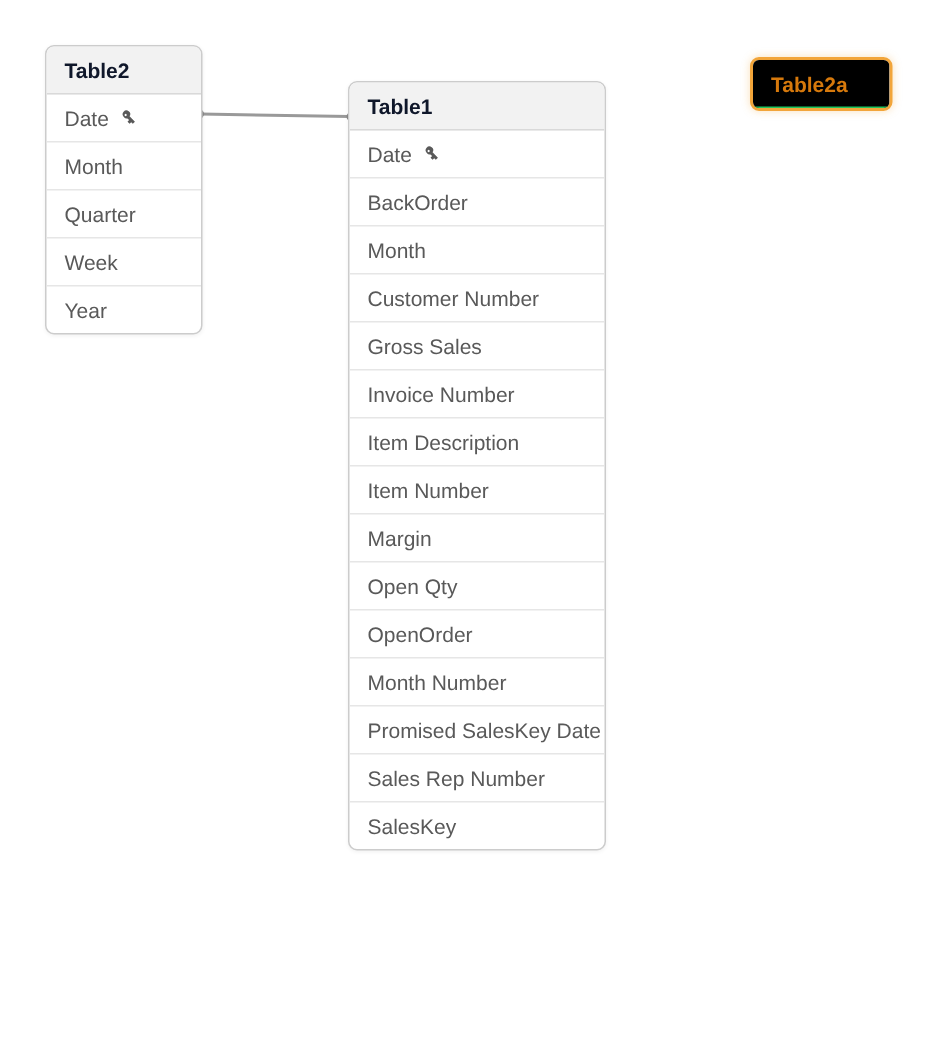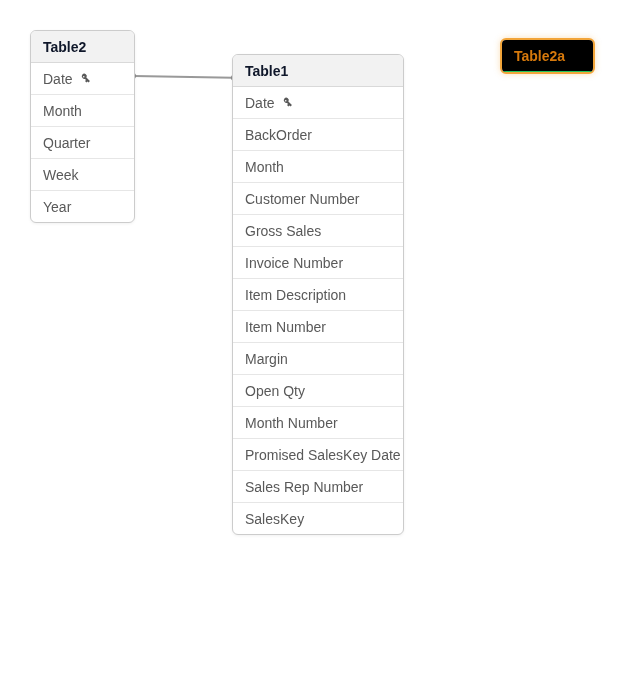--- a/index.html
+++ b/index.html
@@ -166,20 +166,23 @@
       <div class="field">
           <span>Item Number</span>
         </div>
       <div class="field">
           <span>Margin</span>
         </div>
       <div class="field">
           <span>Open Qty</span>
         </div>
       <div class="field">
+          <span>OpenOrder</span>
+        </div>
+      <div class="field">
           <span>Month Number</span>
         </div>
       <div class="field">
           <span>Promised SalesKey Date</span>
         </div>
       <div class="field">
           <span>Sales Rep Number</span>
         </div>
       <div class="field">
           <span>SalesKey</span>

